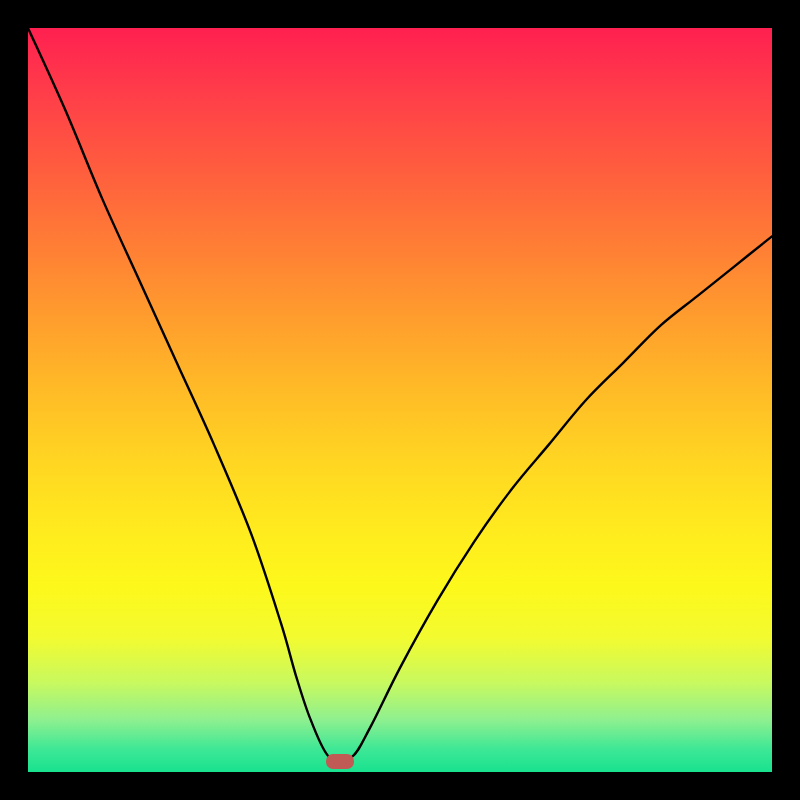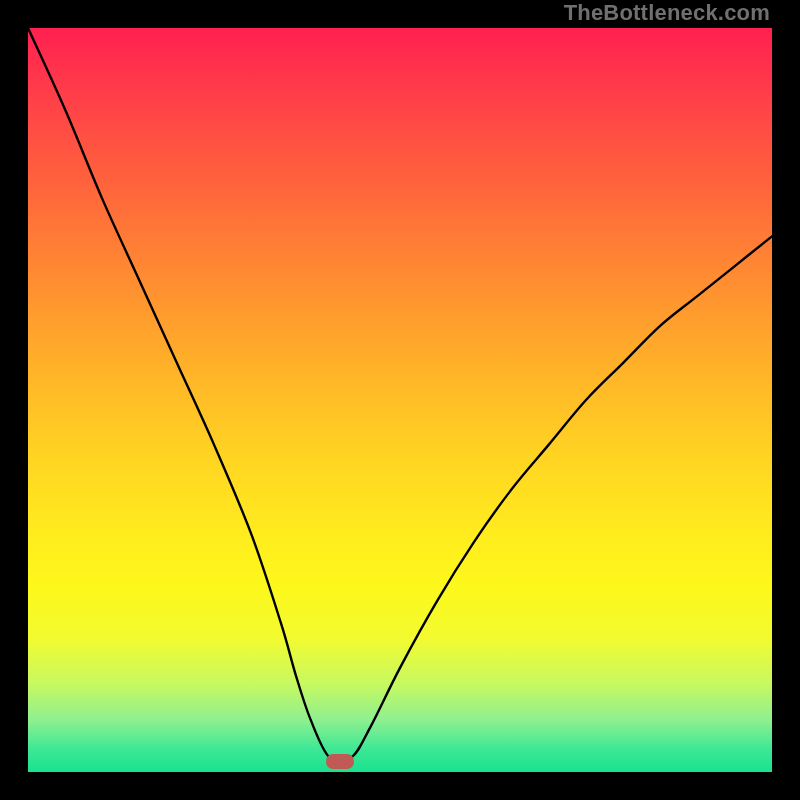--- a/index.html
+++ b/index.html
@@ -62,21 +62,20 @@
     width: 28px;
     height: 15px;
     background: #c05a55;
     border-radius: 7px;
   }
 </style>
 </head>
 <body>
 
 <div class="frame">
-  <div class="watermark">TheBottleneck.com</div>
 
   <div class="plot-area">
     <svg class="curve" viewBox="0 0 744 744" preserveAspectRatio="none">
       <path fill="none" stroke="#000" stroke-width="2.4" stroke-linecap="round" stroke-linejoin="round" d="M 0 0 C 6.2 13.640000000000006, 24.800000000000004 53.320000000000036, 37.2 81.84000000000003 C 49.6 110.36000000000003, 62.00000000000001 142.60000000000002, 74.4 171.12 C 86.80000000000001 199.64, 99.19999999999999 225.67999999999998, 111.6 252.95999999999998 C 124 280.23999999999995, 136.4 307.52, 148.8 334.79999999999995 C 161.20000000000002 362.0799999999999, 173.6 388.12, 186 416.64 C 198.4 445.15999999999997, 212.04 476.15999999999997, 223.2 505.91999999999996 C 234.35999999999999 535.68, 245.52 571.6400000000001, 252.96 595.2 C 260.4 618.76, 262.88 631.16, 267.84 647.28 C 272.79999999999995 663.4, 277.14000000000004 678.28, 282.72 691.92 C 288.3 705.56, 294.5 722.92, 301.32 729.12 C 308.14 735.32, 316.82 734.08, 323.64 729.12 C 330.46 724.16, 334.18 714.24, 342.24 699.36 C 350.3 684.48, 360.84 660.9200000000001, 372 639.84 C 383.16 618.76, 396.80000000000007 593.96, 409.20000000000005 572.88 C 421.6 551.8, 434 531.96, 446.4 513.36 C 458.79999999999995 494.76, 471.20000000000005 477.4, 483.6 461.28 C 496 445.15999999999997, 508.4 431.52, 520.8 416.64 C 533.1999999999999 401.76, 545.6 385.64, 558 372 C 570.4 358.36, 582.8000000000001 347.19999999999993, 595.2 334.79999999999995 C 607.6 322.4, 620 308.76, 632.4 297.6 C 644.8 286.44000000000005, 657.2 277.76, 669.6 267.84 C 682 257.91999999999996, 694.4 247.99999999999997, 706.8 238.07999999999998 C 719.1999999999999 228.16, 737.8 213.28000000000003, 744 208.32000000000005"></path>
     </svg>
     <div class="marker" style="left: 298.48px; top: 725.84px; background: rgb(192, 90, 85);"></div>
   </div>
 </div>
 
 </body></html>

